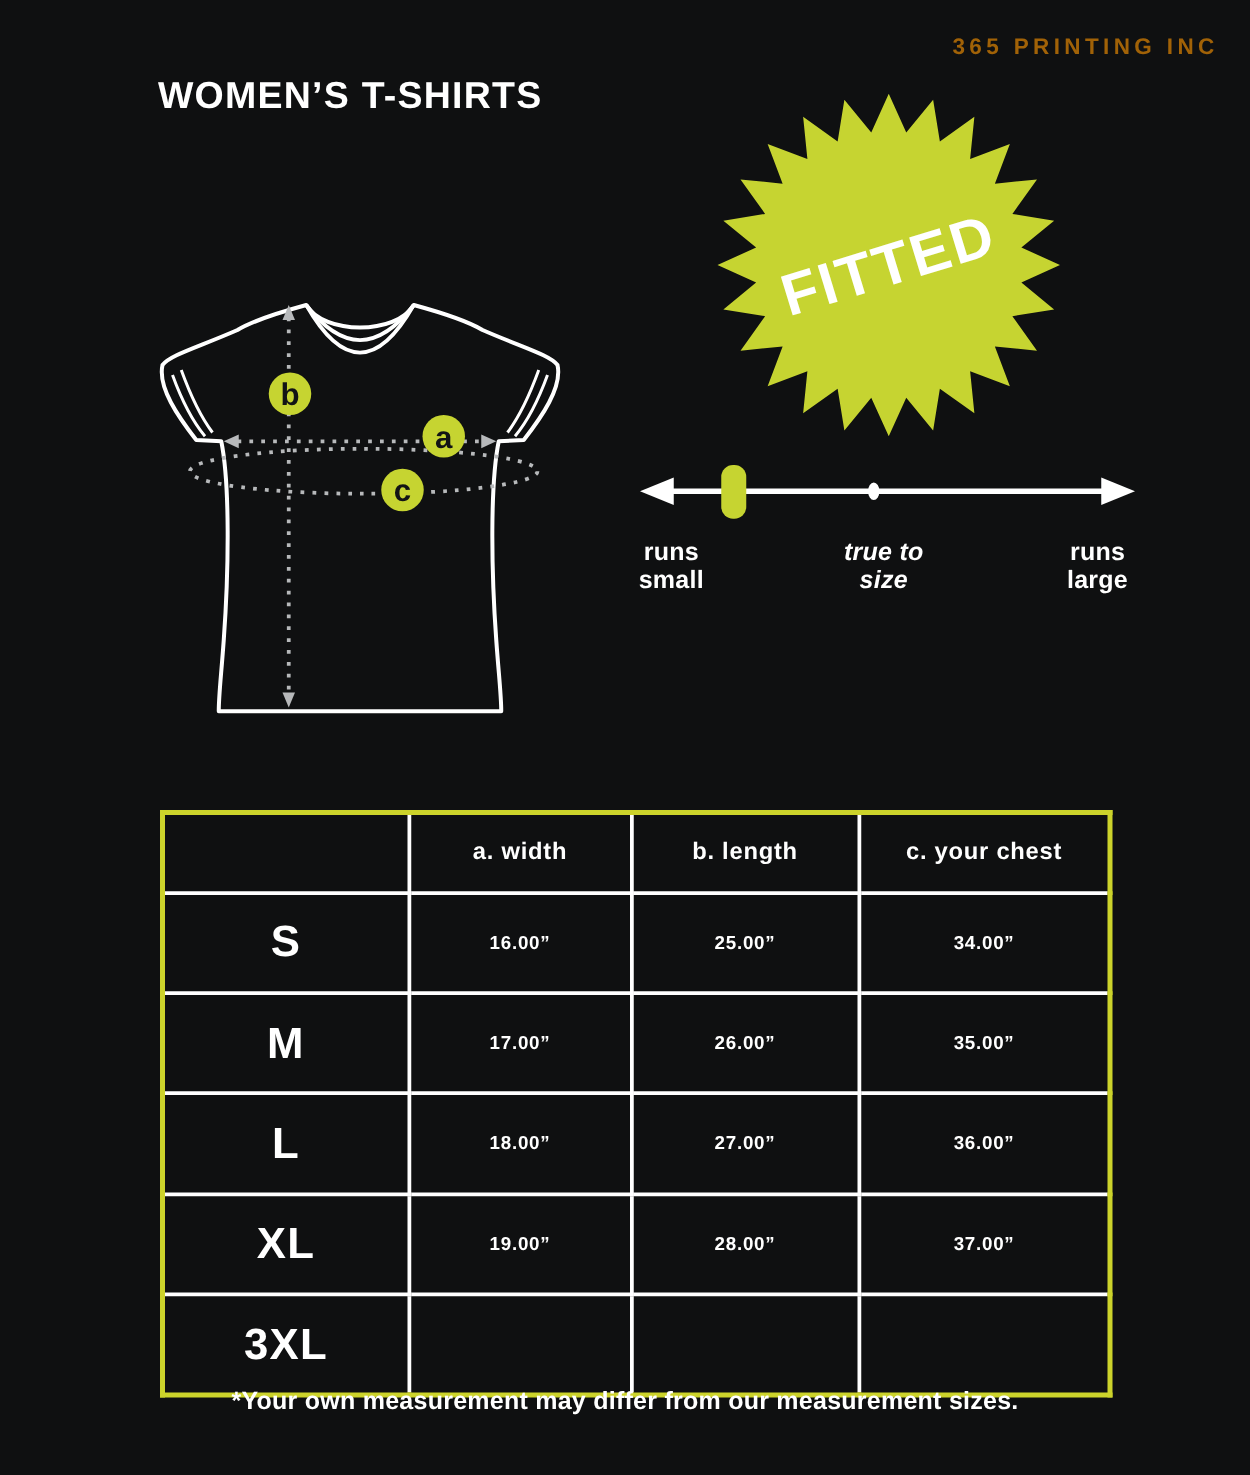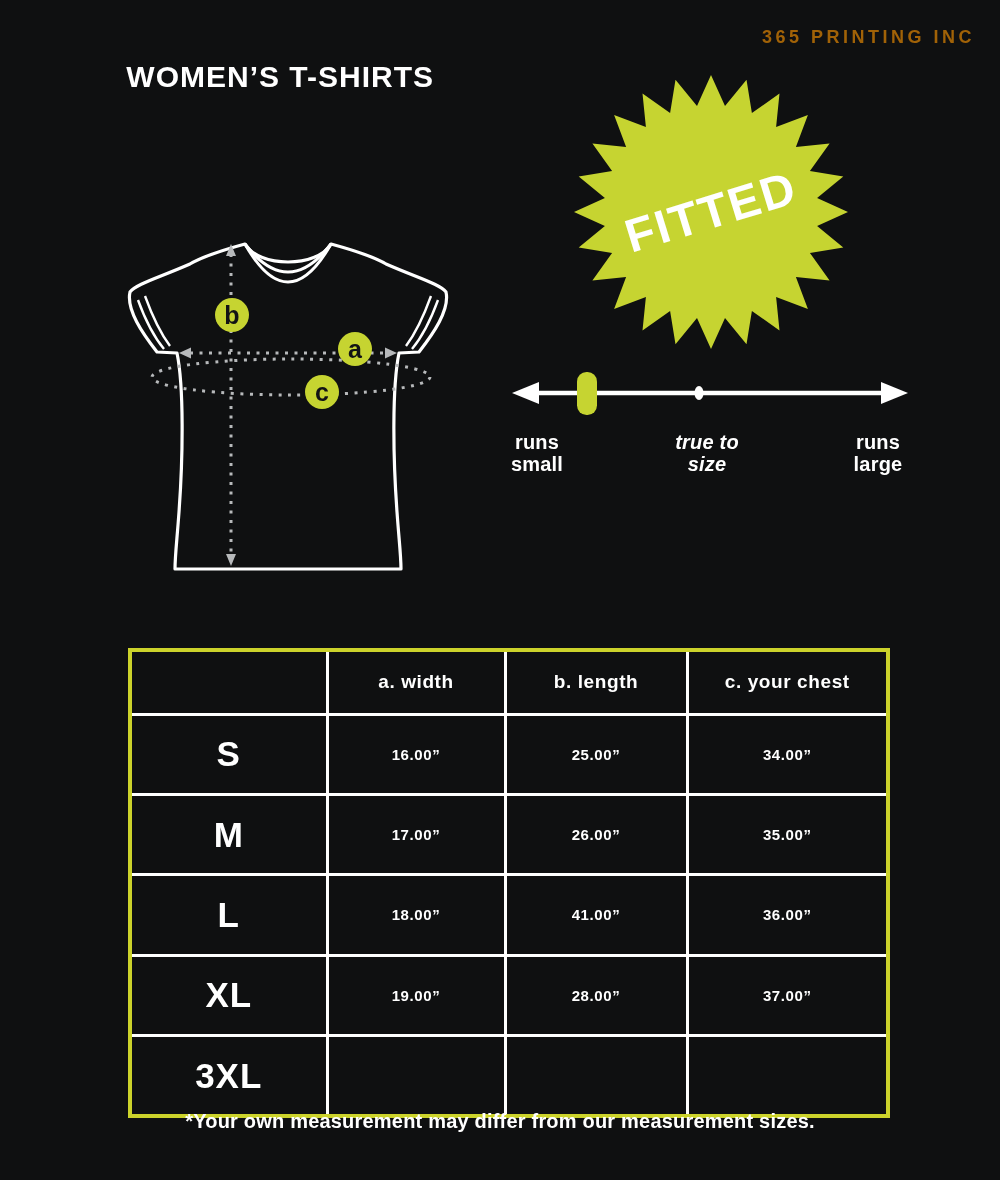--- a/index.html
+++ b/index.html
@@ -163,21 +163,21 @@
       </tr>
       <tr>
         <td class="size-cell">M</td>
         <td class="val-cell">17.00”</td>
         <td class="val-cell">26.00”</td>
         <td class="val-cell">35.00”</td>
       </tr>
       <tr>
         <td class="size-cell">L</td>
         <td class="val-cell">18.00”</td>
-        <td class="val-cell">41.00”</td>
+        <td class="val-cell">27.00”</td>
         <td class="val-cell">36.00”</td>
       </tr>
       <tr>
         <td class="size-cell">XL</td>
         <td class="val-cell">19.00”</td>
         <td class="val-cell">28.00”</td>
         <td class="val-cell">37.00”</td>
       </tr>
       <tr>
         <td class="size-cell">3XL</td>

